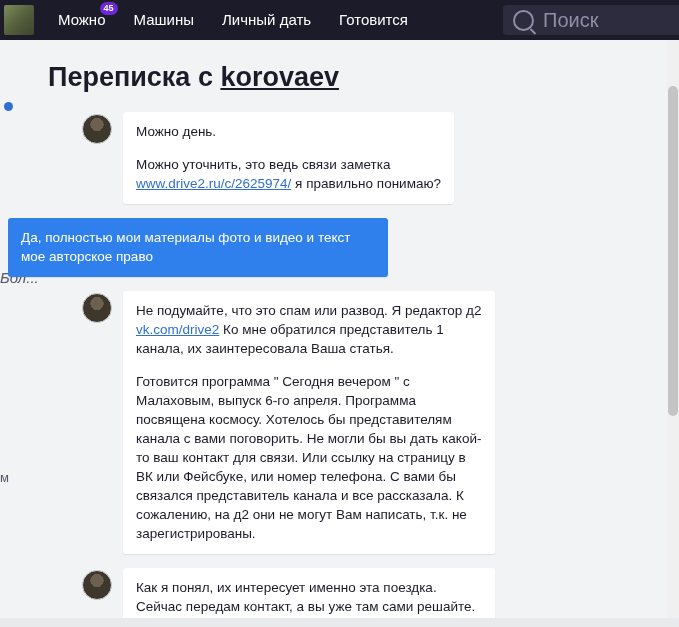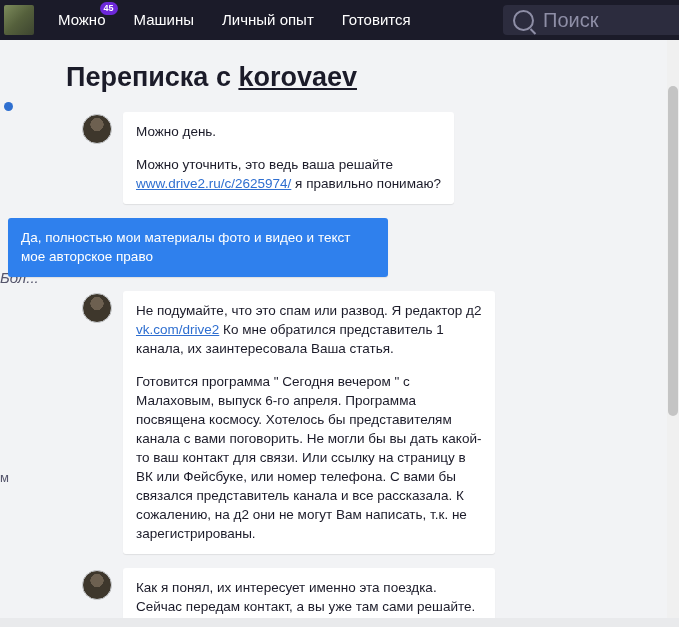--- a/index.html
+++ b/index.html
@@ -102,21 +102,21 @@
   
   .page {
     position: absolute;
     top: 40px;
     left: 0;
     width: 679px;
     height: 587px;
   }
   .page-title {
     margin: 0;
-    padding: 22px 0 0 66px;
+    padding: 22px 0 0 48px;
     font-size: 27px;
     color: #1b1b29;
     font-weight: bold;
   }
   .page-title .uname {
     color: #1b1b29;
     text-decoration: underline;
   }
 
   
@@ -236,21 +236,21 @@
   <div class="logo-thumb"></div>
   <div class="nav-items">
     <div class="nav-item">
       <span>Можно</span>
       <span class="nav-badge">45</span>
     </div>
     <div class="nav-item">
       <span>Машины</span>
     </div>
     <div class="nav-item">
-      <span>Личный опыт</span>
+      <span>Личный дать</span>
     </div>
     <div class="nav-item">
       <span>Готовится</span>
     </div>
   </div>
   <div class="search-box">
     <div class="search-icon"></div>
     <span class="search-placeholder">Поиск</span>
   </div>
 </div>
@@ -264,21 +264,21 @@
   <h1 class="page-title">
     <span>Переписка с </span><span class="uname">korovaev</span>
   </h1>
 
   <div class="messages">
 
     <div class="msg-row">
       <div class="avatar"></div>
       <div class="bubble">
         <p>Можно день.</p>
-        <p><span>Можно уточнить, это ведь ваша решайте </span><br><a href="#">www.drive2.ru/c/2625974/</a><span> я правильно понимаю?</span></p>
+        <p><span>Можно уточнить, это ведь связи заметка </span><br><a href="#">www.drive2.ru/c/2625974/</a><span> я правильно понимаю?</span></p>
       </div>
     </div>
 
     <div class="msg-row out">
       <div class="bubble out">
         <p>Да, полностью мои материалы фото и видео и текст мое авторское право</p>
       </div>
     </div>
 
     <div class="msg-row">

